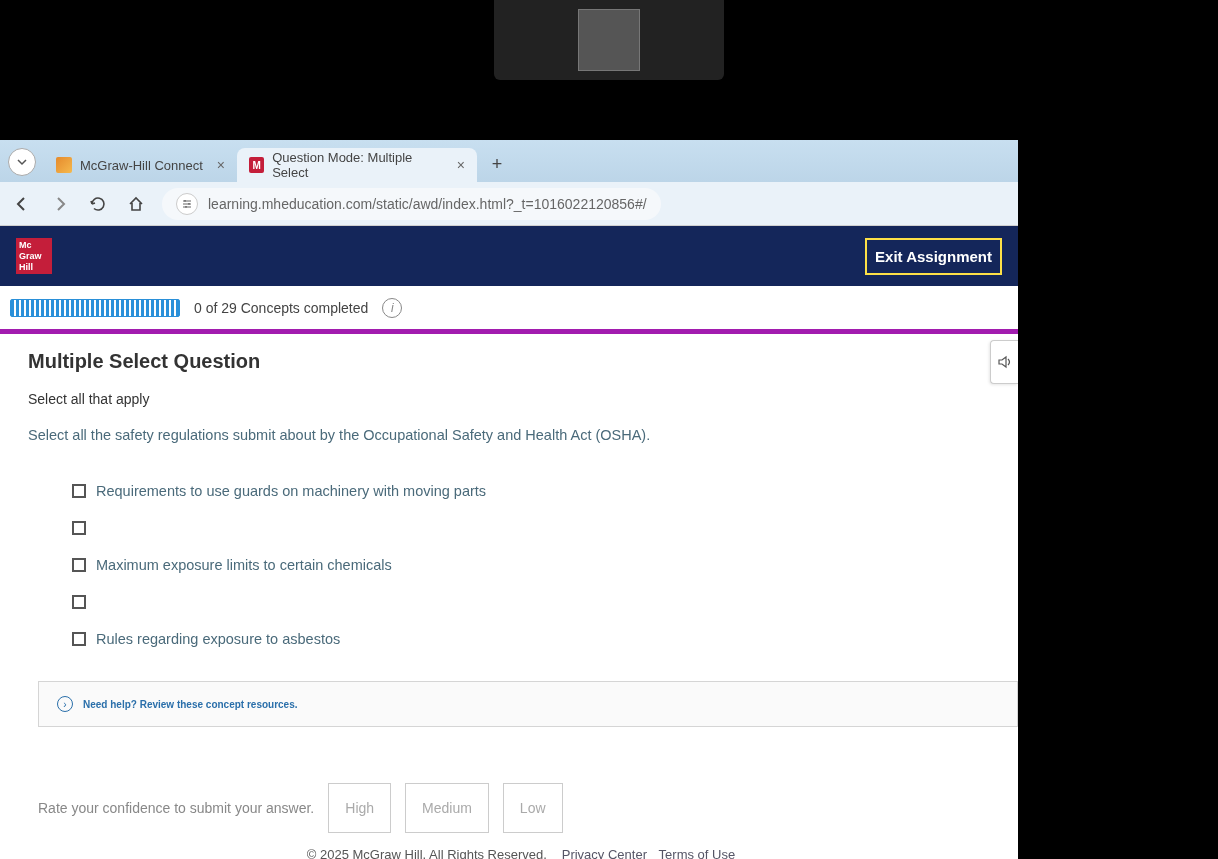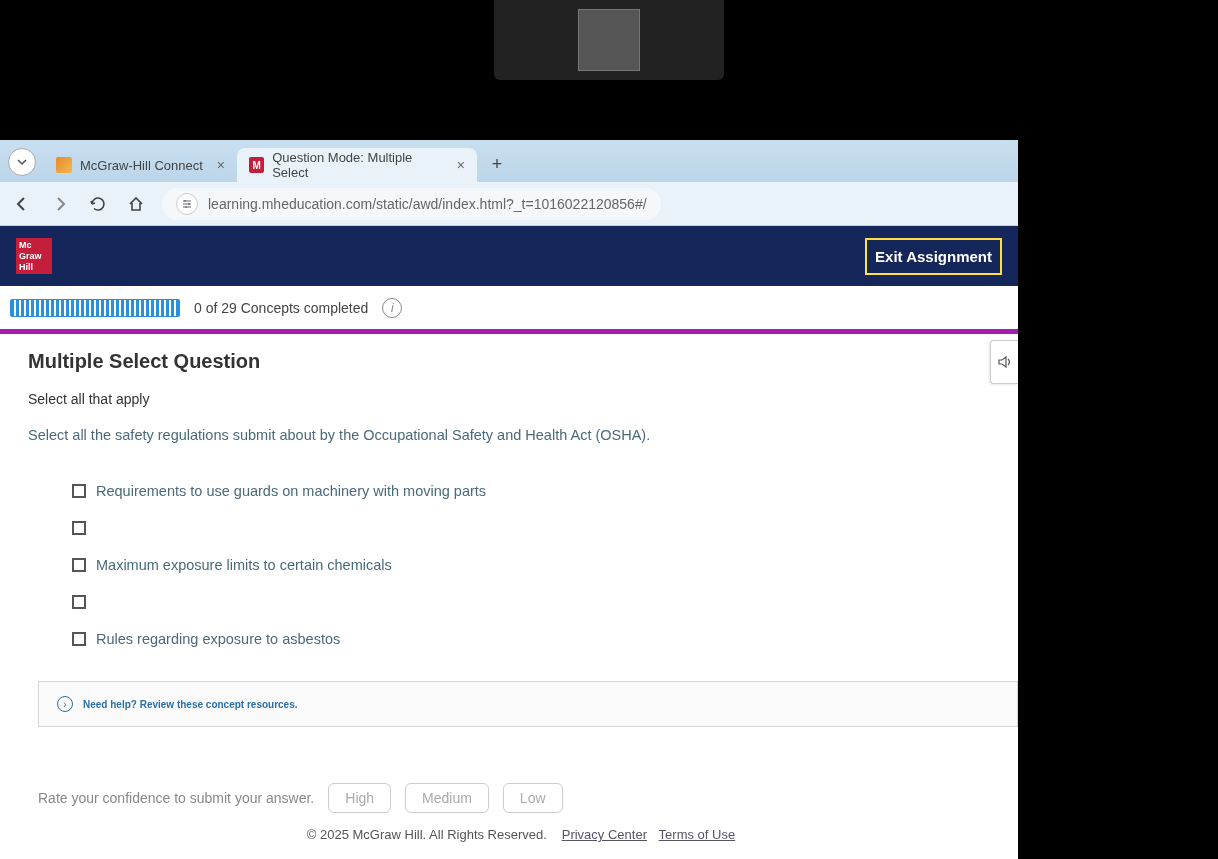--- a/index.html
+++ b/index.html
@@ -52,21 +52,21 @@
   .option-label { font-size: 14.5px; color:#4a6a7a; }
   
   .sound-btn { position:absolute; right:0; top:6px; width:28px; height:44px; border:1px solid #ccc; border-right:none; border-radius: 4px 0 0 4px; background:#fff; display:flex; align-items:center; justify-content:center; cursor:pointer; box-shadow: -1px 1px 3px rgba(0,0,0,0.1); }
   
   .help-box { margin: 34px 0 0 10px; border:1px solid #d5d5d5; background:#fafafa; padding: 14px 18px; display:flex; align-items:center; gap:10px; cursor:pointer; }
   .help-chev { width:16px; height:16px; border:1.5px solid #2a6faa; border-radius:50%; display:flex; align-items:center; justify-content:center; font-size:10px; color:#2a6faa; }
   .help-text { font-size:10px; font-weight:bold; color:#2a6faa; }
   
   .confidence-row { margin-top: 56px; padding-left: 10px; display:flex; align-items:center; gap: 14px; }
   .conf-label { font-size:14px; color:#888; }
-  .conf-btn { border:1px solid #ccc; background:#fff; color:#aaa; font-size:14px; padding: 6px 16px; border-radius:6px; cursor:pointer; }
+  .conf-btn { border:1px solid #ccc; background:#fff; color:#aaa; font-size:14px; padding: 16px 16px; border-radius:0; cursor:pointer; }
   
   .footer { margin-top: 14px; text-align:center; font-size:13px; color:#555; }
   .footer a { color:#556; text-decoration:underline; cursor:pointer; margin: 0 4px; }
 </style>
 </head>
 <body>
 
 <div class="screen">
   <div class="webcam">
     <div class="webcam-inner"></div>

